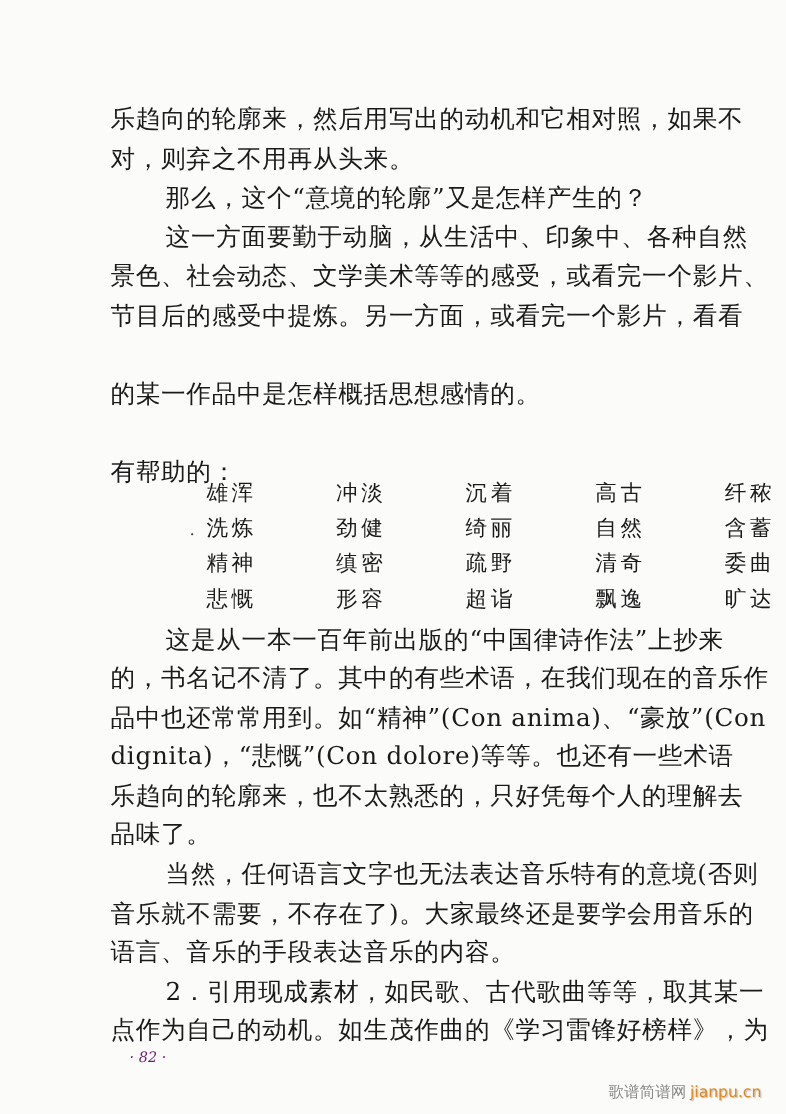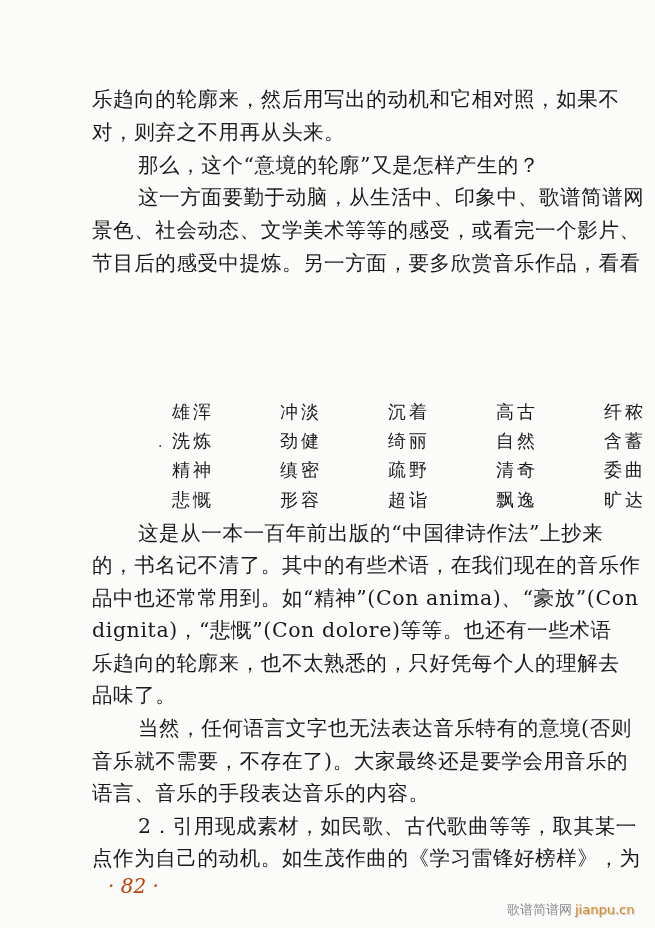--- a/index.html
+++ b/index.html
@@ -29,40 +29,42 @@
     font-size: 18px;
     line-height: 24px;
     letter-spacing: 3px;
     gap: 48px;
   }
   .grid-row .term { width: 60px; white-space: nowrap; }
   .grid-row .term:last-child { margin-left: 8px; }
   .stray-dot { position: absolute; left: 158px; top: 434px; font-size: 14px; color: #444; }
   .page-num {
     position: absolute; left: 108px; top: 874px;
-    font-size: 20px; font-style: italic; color: #c2410c;
+    font-size: 12px; font-style: italic; color: #701a75;
   }
   .watermark {
     position: absolute; left: 507px; top: 901px;
     font-size: 13px; white-space: nowrap;
     font-family: "DejaVu Sans", "Liberation Sans", sans-serif;
   }
   .wm-cn { color: #8a8a8a; }
   .wm-en { color: #e0881f; margin-left: 3px; text-shadow: 1px 1px 1px #bbb; }
 </style>
 </head>
 <body>
 
 <div class="page">
   <div class="line" style="top:87px">乐趋向的轮廓来，然后用写出的动机和它相对照，如果不</div>
   <div class="line" style="top:120px">对，则弃之不用再从头来。</div>
   <div class="line indent" style="top:153px">那么，这个“意境的轮廓”又是怎样产生的？</div>
-  <div class="line indent" style="top:185px">这一方面要勤于动脑，从生活中、印象中、歌谱简谱网</div>
+  <div class="line indent" style="top:185px">这一方面要勤于动脑，从生活中、印象中、各种自然</div>
   <div class="line" style="top:218px">景色、社会动态、文学美术等等的感受，或看完一个影片、</div>
-  <div class="line" style="top:251px">节目后的感受中提炼。另一方面，要多欣赏音乐作品，看看</div>
+  <div class="line" style="top:251px">节目后的感受中提炼。另一方面，或看完一个影片，看看</div>
+  <div class="line" style="top:316px">的某一作品中是怎样概括思想感情的。</div>
+  <div class="line" style="top:381px">有帮助的：</div>
 
   <div class="grid-row" style="top:400px">
     <span class="term">雄浑</span>
     <span class="term">冲淡</span>
     <span class="term">沉着</span>
     <span class="term">高古</span>
     <span class="term">纤秾</span>
     <span class="term">典雅</span>
   </div>
   <span class="stray-dot">.</span>

